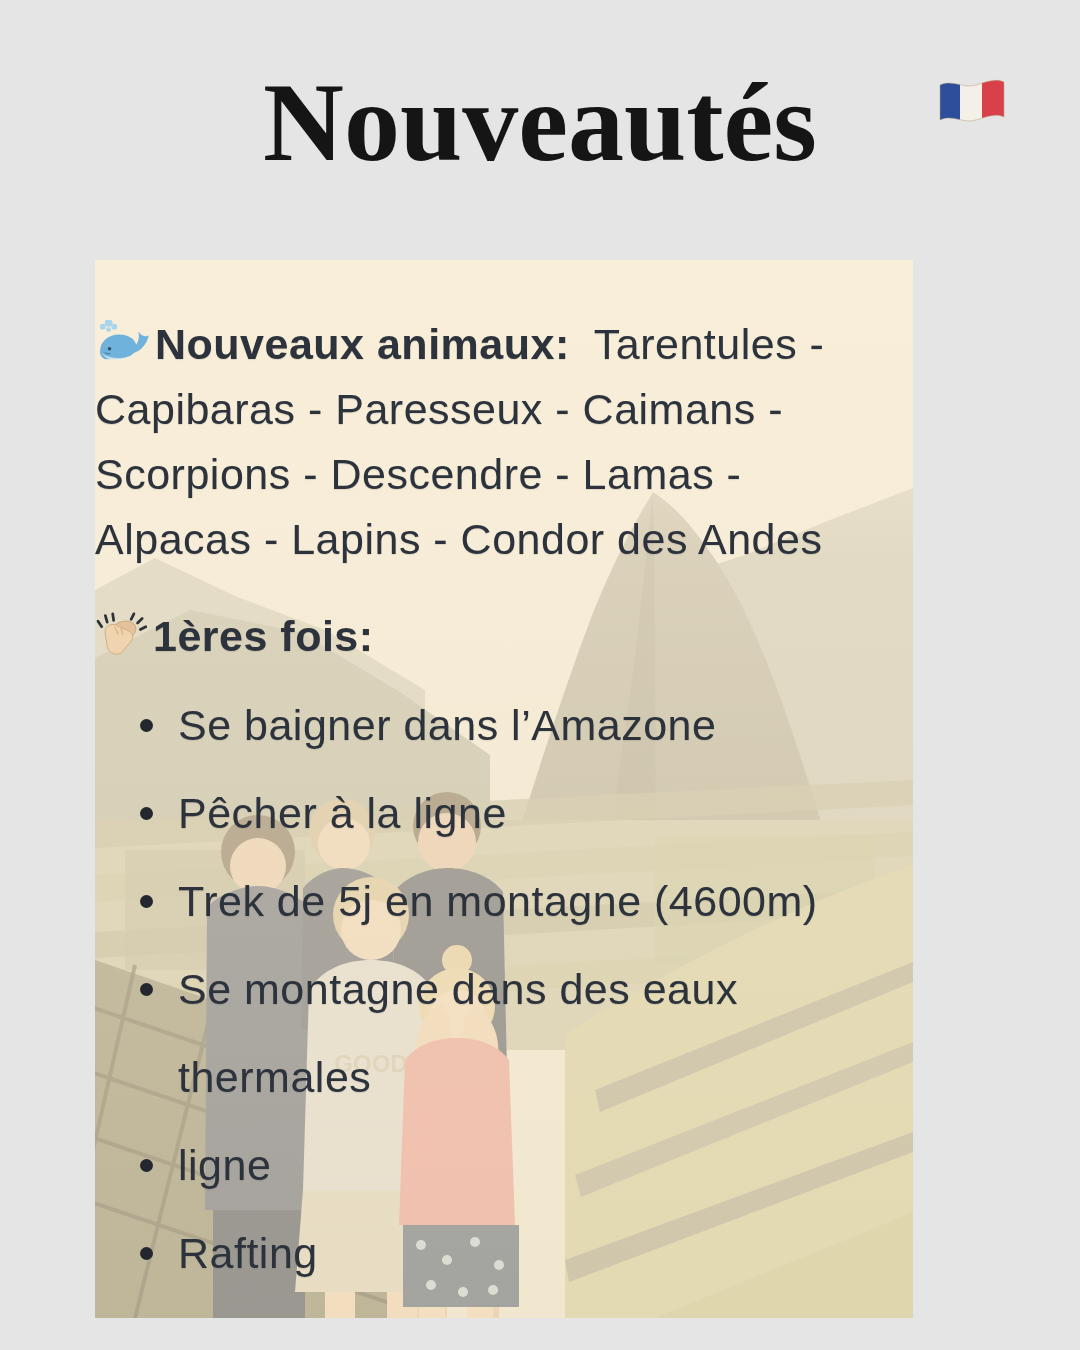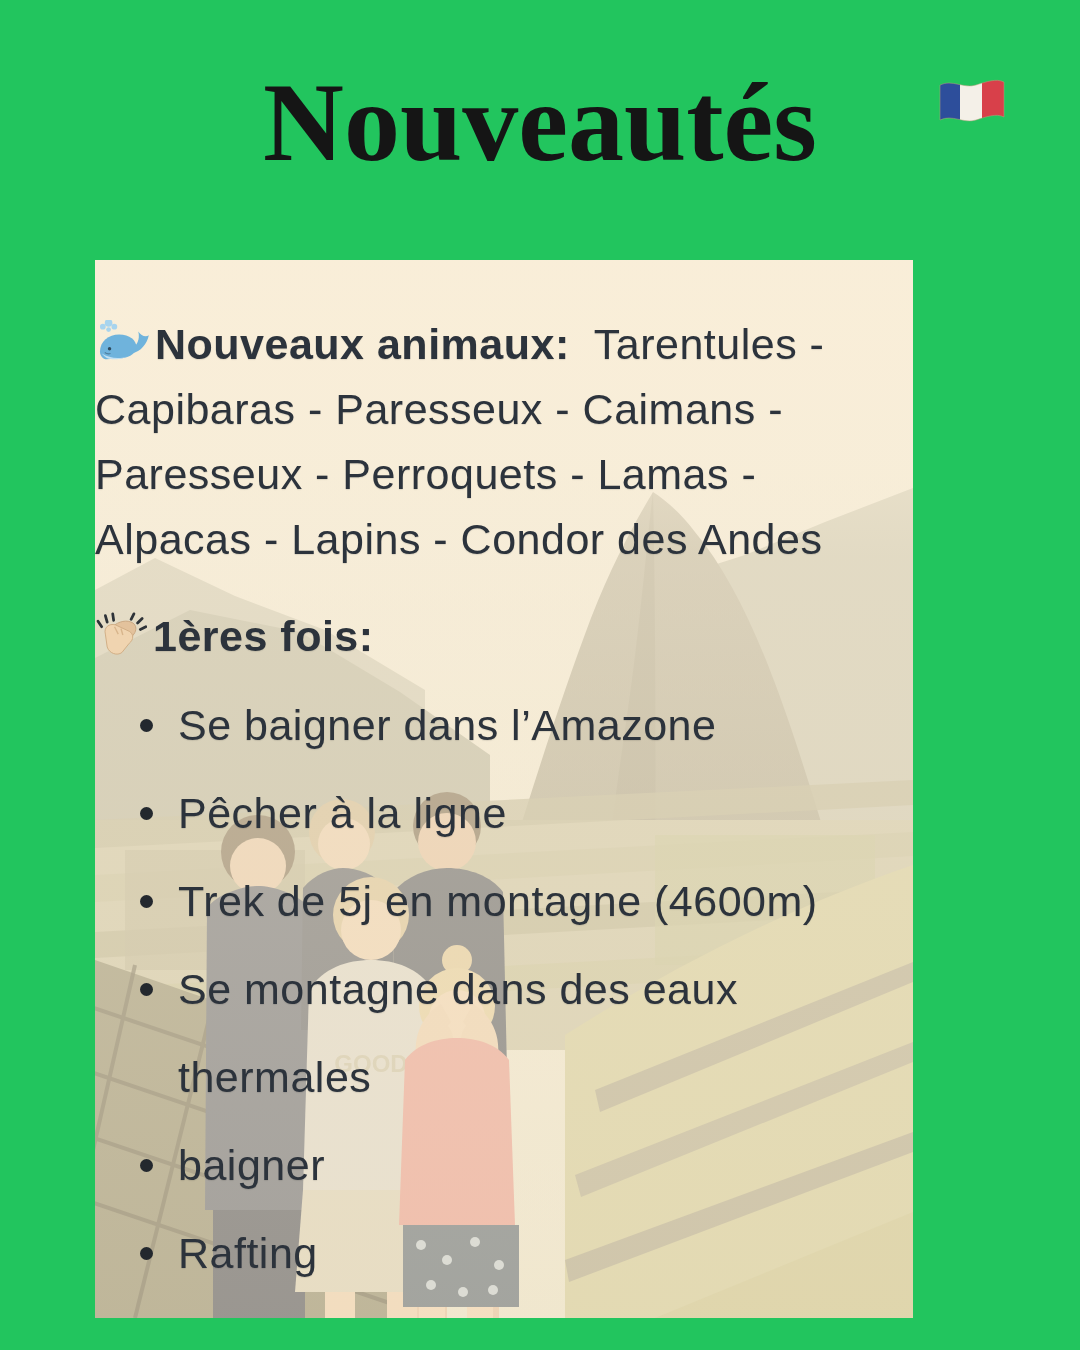--- a/index.html
+++ b/index.html
@@ -1,18 +1,18 @@
 <!DOCTYPE html>
 <html><head>
 <meta charset="utf-8">
 <style>
   html,body { margin:0; padding:0; background:#e8d9bd; }
   .canvas {
     position:relative; width:1080px; height:1350px; margin:0 auto;
-    background:#22c55e; overflow:hidden;
+    background:#e5e5e5; overflow:hidden;
     font-family:"Liberation Sans","DejaVu Sans",sans-serif;
   }
   
   .title {
     position:absolute; top:62px; left:0; width:100%;
     text-align:center; margin:0;
     font-family:"Liberation Serif","DejaVu Serif",serif;
     font-weight:600; font-size:112px; line-height:120px;
     color:#151515; letter-spacing:0;
   }
@@ -189,21 +189,21 @@
             <circle cx="14" cy="10" r="2.5"></circle>
         </g>
         <path d="M36,30 C44,28 47,20 45,12 C48,17 53,18 56,16 C54,25 48,33 38,35 Z" fill="#6FB3DC"></path>
         <path d="M5,33 C5,22 14,15 25,15 C36,15 43,21 43,28 C43,34 37,39 28,40 L12,41 C8,41 5,37 5,33 Z" fill="#6FB3DC"></path>
         <path d="M7,35 C14,40 26,41 33,38 C30,40 24,41 18,41 C13,41 9,38 7,35 Z" fill="#C2E0F2"></path>
         <circle cx="15" cy="30" r="1.8" fill="#2E4A5E"></circle>
         <path d="M10,34 q3,2 6,1" stroke="#4E7E9E" stroke-width="1.2" fill="none"></path>
       </svg><span class="seg-bold">Nouveaux animaux:</span><span class="seg-rest">Tarentules -</span>
     </div>
     <div class="para-line">Capibaras - Paresseux - Caimans -</div>
-    <div class="para-line">Paresseux - Perroquets - Lamas -</div>
+    <div class="para-line">Scorpions - Descendre - Lamas -</div>
     <div class="para-line">Alpacas - Lapins - Condor des Andes</div>
 
     <div class="firsts-heading">
       <svg class="inline-icon" width="52" height="46" viewBox="0 0 54 50" aria-hidden="true">
         <g stroke="#2E3338" stroke-width="3" stroke-linecap="round">
           <path d="M6,16 L2,10"></path>
             <path d="M12,11 L10,4"></path>
             <path d="M19,9 L18,2"></path>
           <path d="M38,8 L41,2"></path>
             <path d="M45,12 L50,7"></path>
@@ -231,21 +231,21 @@
         <span class="li-line">Trek de 5j en montagne (4600m)</span>
 
       </li>
       <li>
         <span class="bullet-dot"></span>
         <span class="li-line">Se montagne dans des eaux</span>
         <span class="li-line">thermales</span>
       </li>
       <li>
         <span class="bullet-dot"></span>
-        <span class="li-line">baigner</span>
+        <span class="li-line">ligne</span>
       </li>
       <li>
         <span class="bullet-dot"></span>
         <span class="li-line">Rafting</span>
 
       </li>
     </ul>
   </div>
 
 </div>

